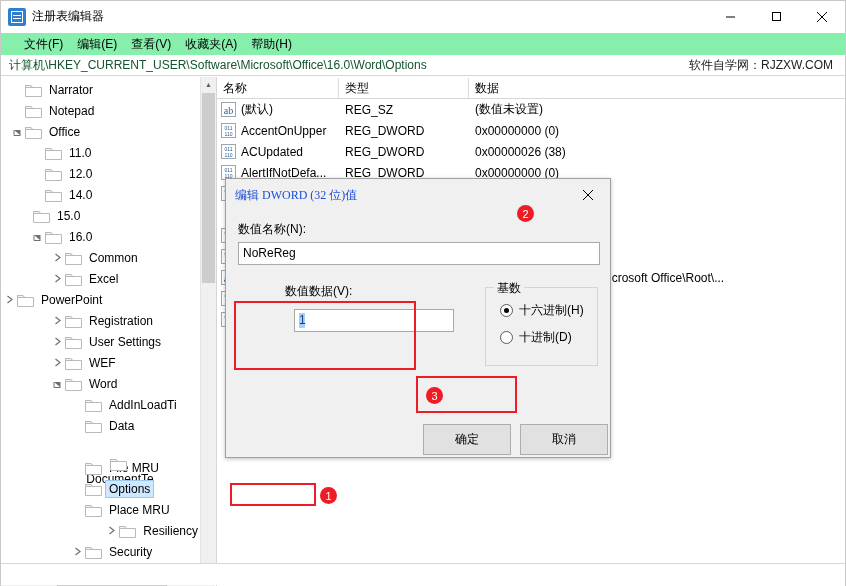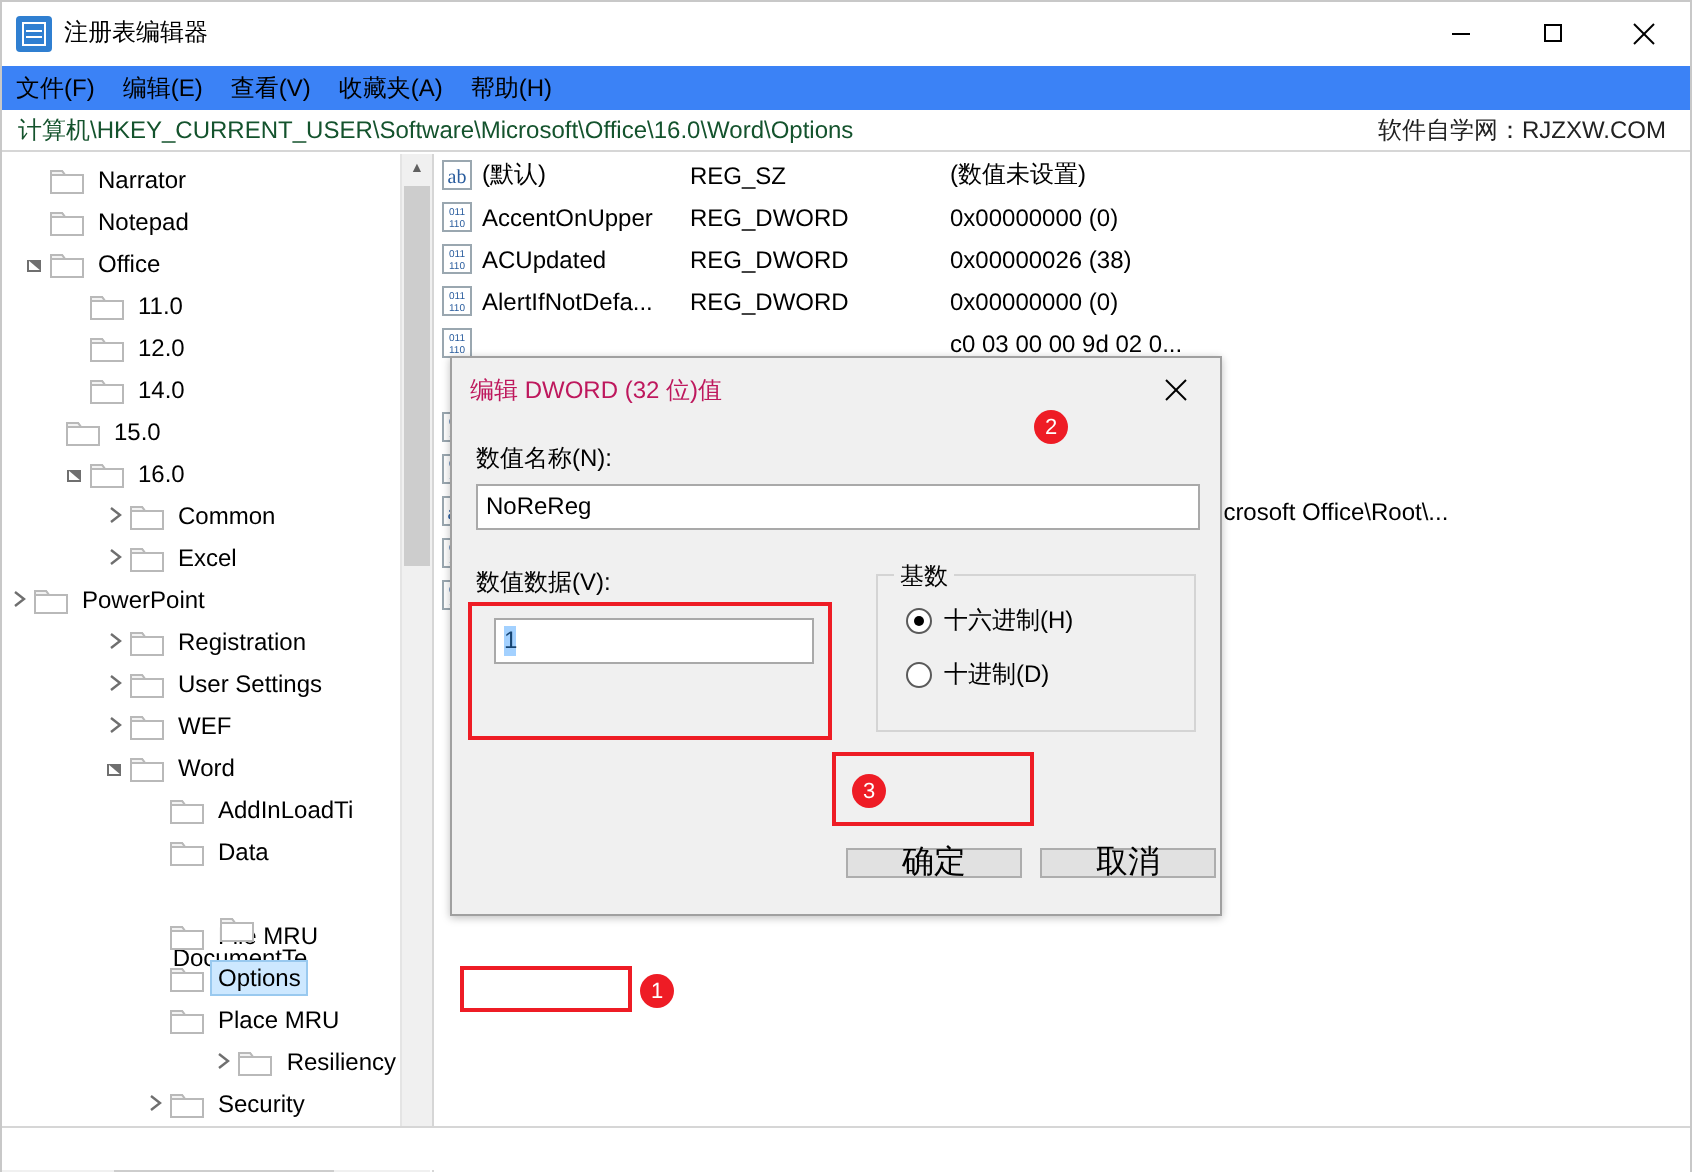--- a/index.html
+++ b/index.html
@@ -72,22 +72,22 @@
     font-size: 13px;
     color: #000;
     flex: none;
   }
   .win-btn svg { display: block; }
   
   .menubar {
     height: 22px;
     display: flex;
     align-items: center;
-    padding-left: 0;
-    background: #3b82f6;
+    padding-left: 16px;
+    background: #86efac;
     font-size: 12px;
   }
   .menuitem {
     padding: 2px 7px;
     color: #000;
   }
   
   .addressbar {
     height: 20px;
     display: flex;
@@ -267,22 +267,23 @@
   }
   .dlg-title {
     height: 32px;
     display: flex;
     align-items: center;
     background: #f0f0f0;
   }
   .dlg-title-text {
     padding-left: 9px;
     font-size: 12px;
-    color: #be185d;
+    color: #1d4ed8;
     flex: 1 1 auto;
+    font-family: Liberation Serif, serif;
   }
   .dlg-close {
     width: 44px; height: 31px;
     display: flex; align-items: center; justify-content: center;
   }
   .dlg-body { padding: 0 12px; position: relative; }
   .field-label { font-size: 12px; margin-bottom: 4px; }
   .textbox {
     height: 23px;
     background: #ffffff;
@@ -325,24 +326,24 @@
   .radio.checked::after {
     content: "";
     position: absolute;
     left: 3px; top: 3px;
     width: 5px; height: 5px;
     border-radius: 50%;
     background: #000;
   }
   .dlg-btn {
     width: 88px;
-    height: 15px;
+    height: 31px;
     background: #e1e1e1;
     border: 1px solid #adadad;
-    font-size: 16px;
+    font-size: 12px;
     display: flex;
     align-items: center;
     justify-content: center;
     box-sizing: border-box;
   }
   
   .redbox {
     position: absolute;
     border: 2px solid #ee1c25;
     box-sizing: border-box;
@@ -695,20 +696,25 @@
       </div>
 
       <div class="hscroll" style="width:214px;">
         <div class="arrow left">◀</div>
         <div class="thumb" style="left:56px; width:110px;"></div>
         <div class="arrow right">▶</div>
       </div>
     </div>
 
     <div class="list-pane">
+      <div class="list-header">
+        <div class="lh-cell lh-name">名称</div>
+        <div class="lh-cell lh-type">类型</div>
+        <div class="lh-cell lh-data">数据</div>
+      </div>
       <div id="list-rows">
           <div class="list-row">
             <div class="cell-name">
               <span class="val-icon"><svg width="15" height="15" viewBox="0 0 15 15">
                   <rect x="0.5" y="0.5" width="14" height="14" fill="#ffffff" stroke="#9aa7b0" stroke-width="1"></rect>
                   <text x="7.5" y="11.5" font-size="10" font-family="Liberation Serif, serif" fill="#2a5d9e" text-anchor="middle">ab</text>
                 </svg></span>
               <span>(默认)</span>
             </div>
             <div class="cell-type">REG_SZ</div>
@@ -842,21 +848,21 @@
         <svg width="12" height="12" viewBox="0 0 12 12">
             <line x1="1" y1="1" x2="11" y2="11" stroke="#000" stroke-width="1"></line>
             <line x1="11" y1="1" x2="1" y2="11" stroke="#000" stroke-width="1"></line>
           </svg>
       </div>
     </div>
     <div class="dlg-body">
       <div class="field-label" style="margin-top:10px;">数值名称(N):</div>
       <div class="textbox" style="width:362px;">NoReReg</div>
 
-      <div style="display:flex; margin-top:18px;">
+      <div style="display:flex; margin-top:18px;margin-left:47px;">
         <div style="width:186px; position:relative;">
           <div class="field-label">数值数据(V):</div>
           <div class="textbox" style="width: 160px; margin-top: 9px; margin-left: 9px; background: rgb(255, 255, 255); position: relative;">
             <span>1</span>
           <span style="position: absolute; left: 4px; top: 3px; width: 6px; height: 15px; background: rgb(51, 153, 255); opacity: 0.45;"></span></div>
         </div>
         <div style="flex:1 1 auto; padding-left:14px;">
           <div class="group" style="height:79px; padding:14px 0 0 14px; margin-top:4px;text-align:center;">
             <div class="group-title">基数</div>
             <div class="radio-row">

